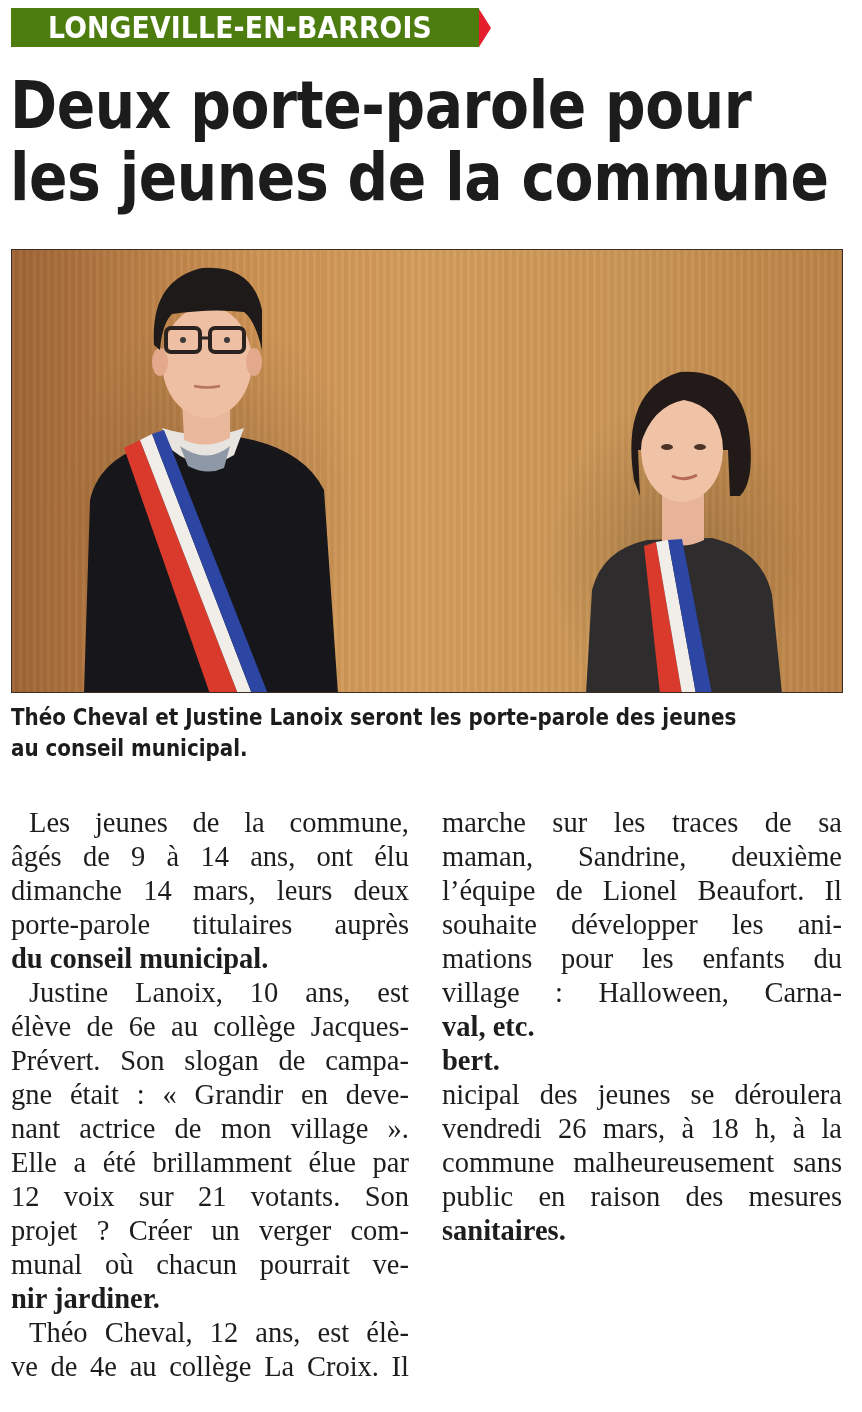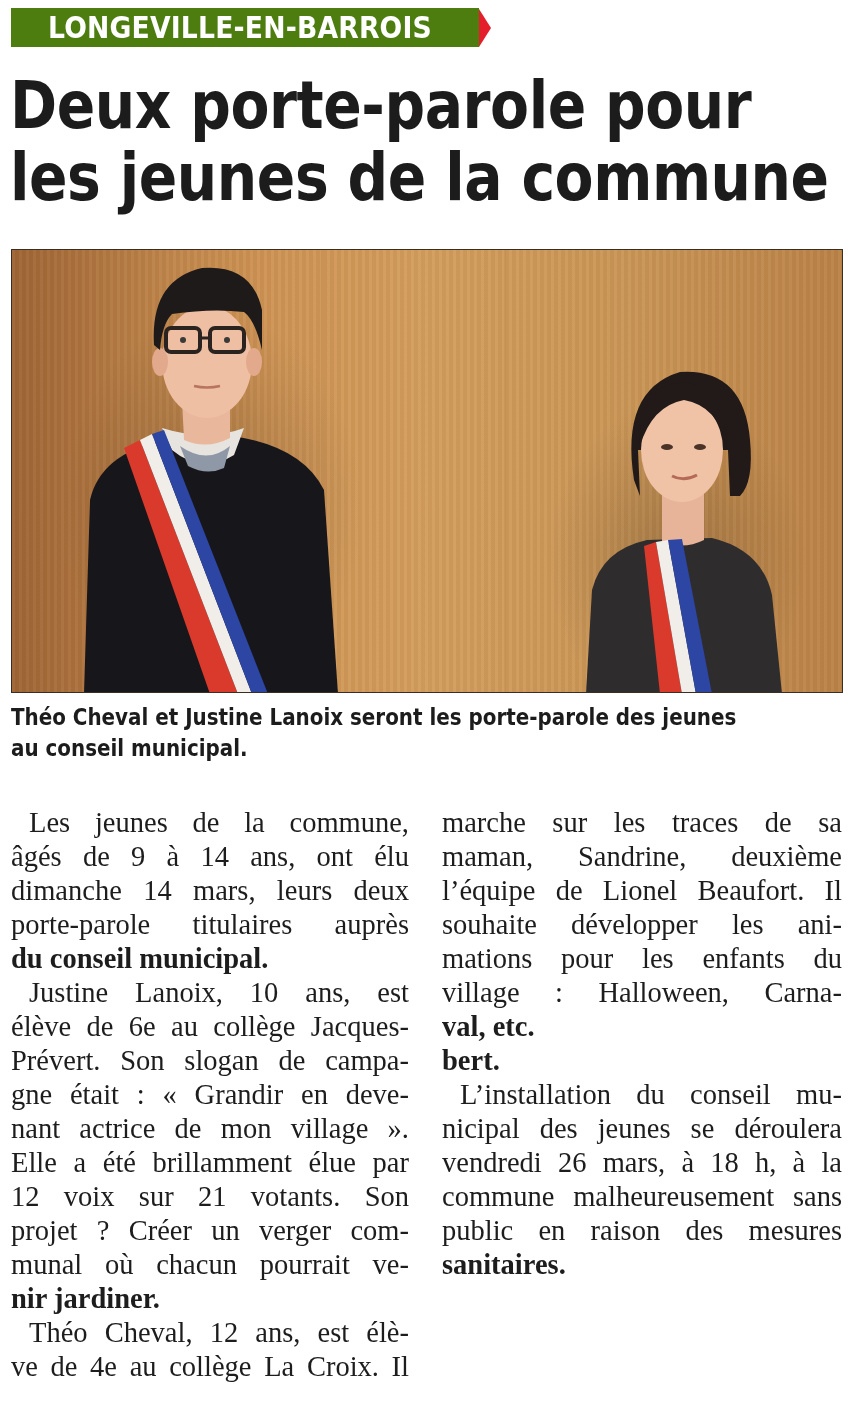--- a/index.html
+++ b/index.html
@@ -243,19 +243,18 @@
   </div>
 <div class="col col-right" id="col-right">
     <span class="line">marche sur les traces de sa</span>
     <span class="line">maman, Sandrine, deuxième</span>
     <span class="line">l’équipe de Lionel Beaufort. Il</span>
     <span class="line">souhaite développer les ani-</span>
     <span class="line">mations pour les enfants du</span>
     <span class="line">village : Halloween, Carna-</span>
     <span class="line last">val, etc.</span>
     <span class="line last">bert.</span>
-    <span class="line indent">L’installation du conseil mu-</span>
     <span class="line">nicipal des jeunes se déroulera</span>
     <span class="line">vendredi 26 mars, à 18 h, à la</span>
     <span class="line">commune malheureusement sans</span>
     <span class="line">public en raison des mesures</span>
     <span class="line last">sanitaires.</span>
   </div>
 
 </body></html>

